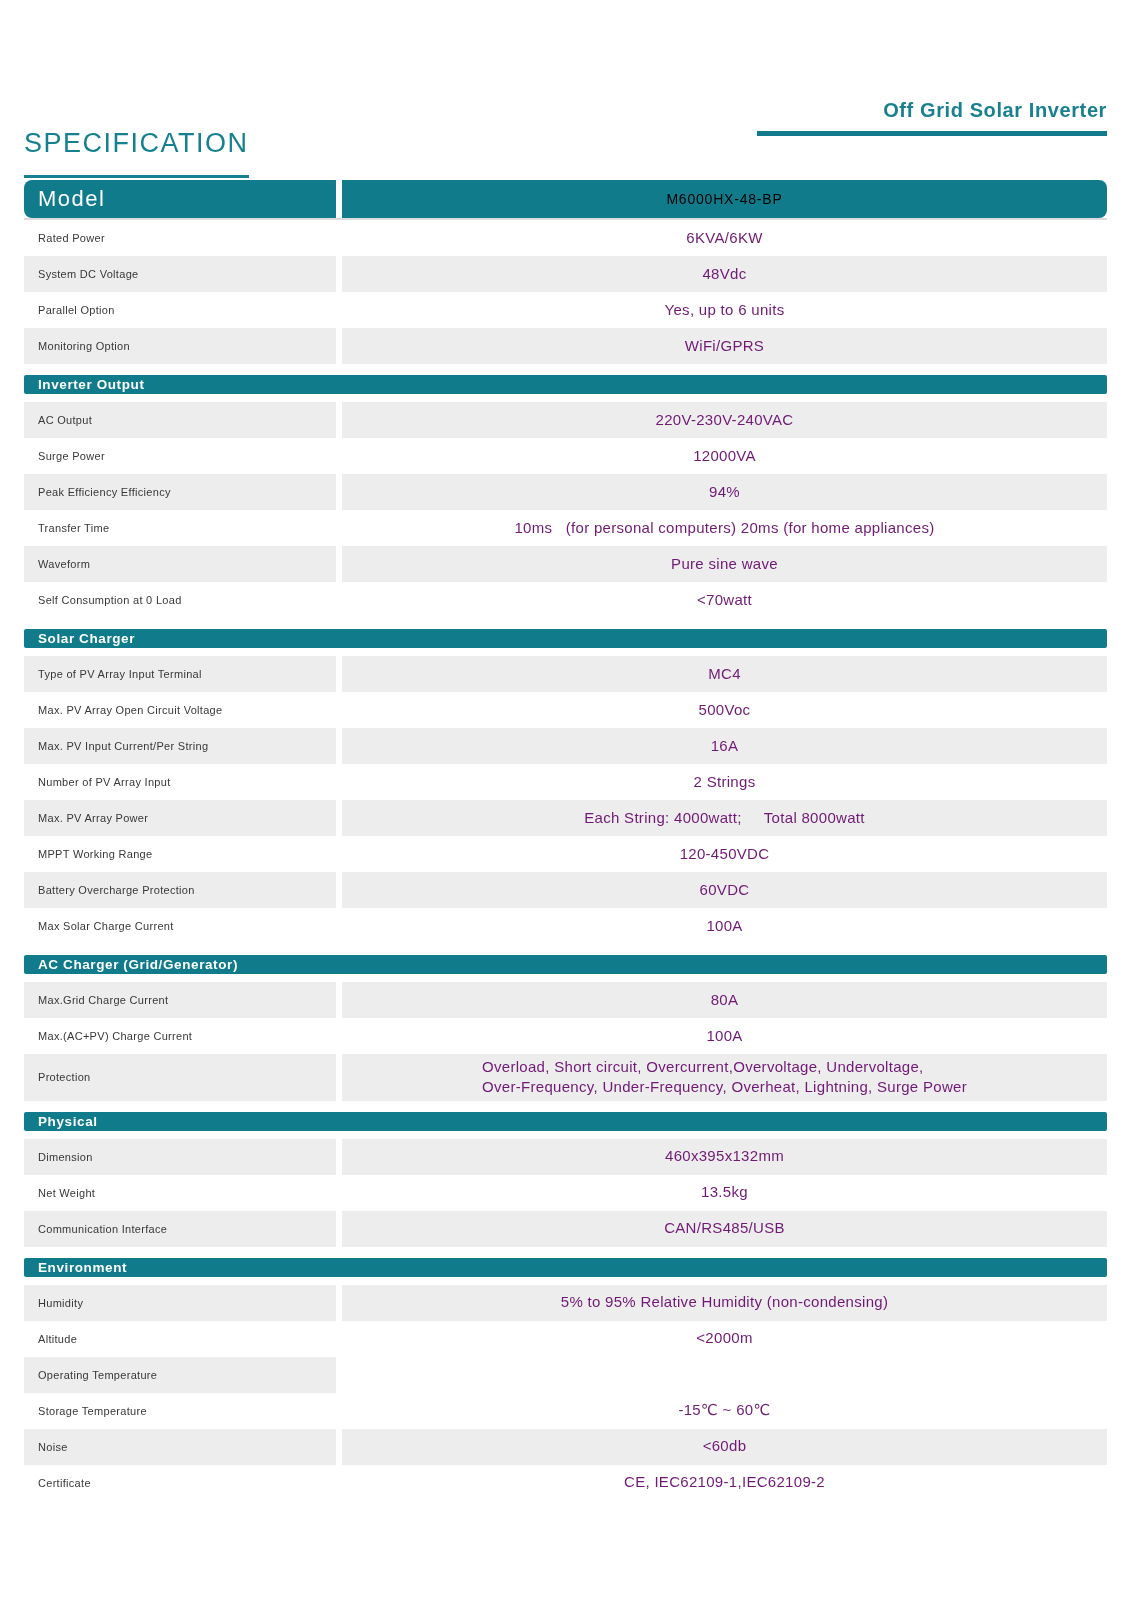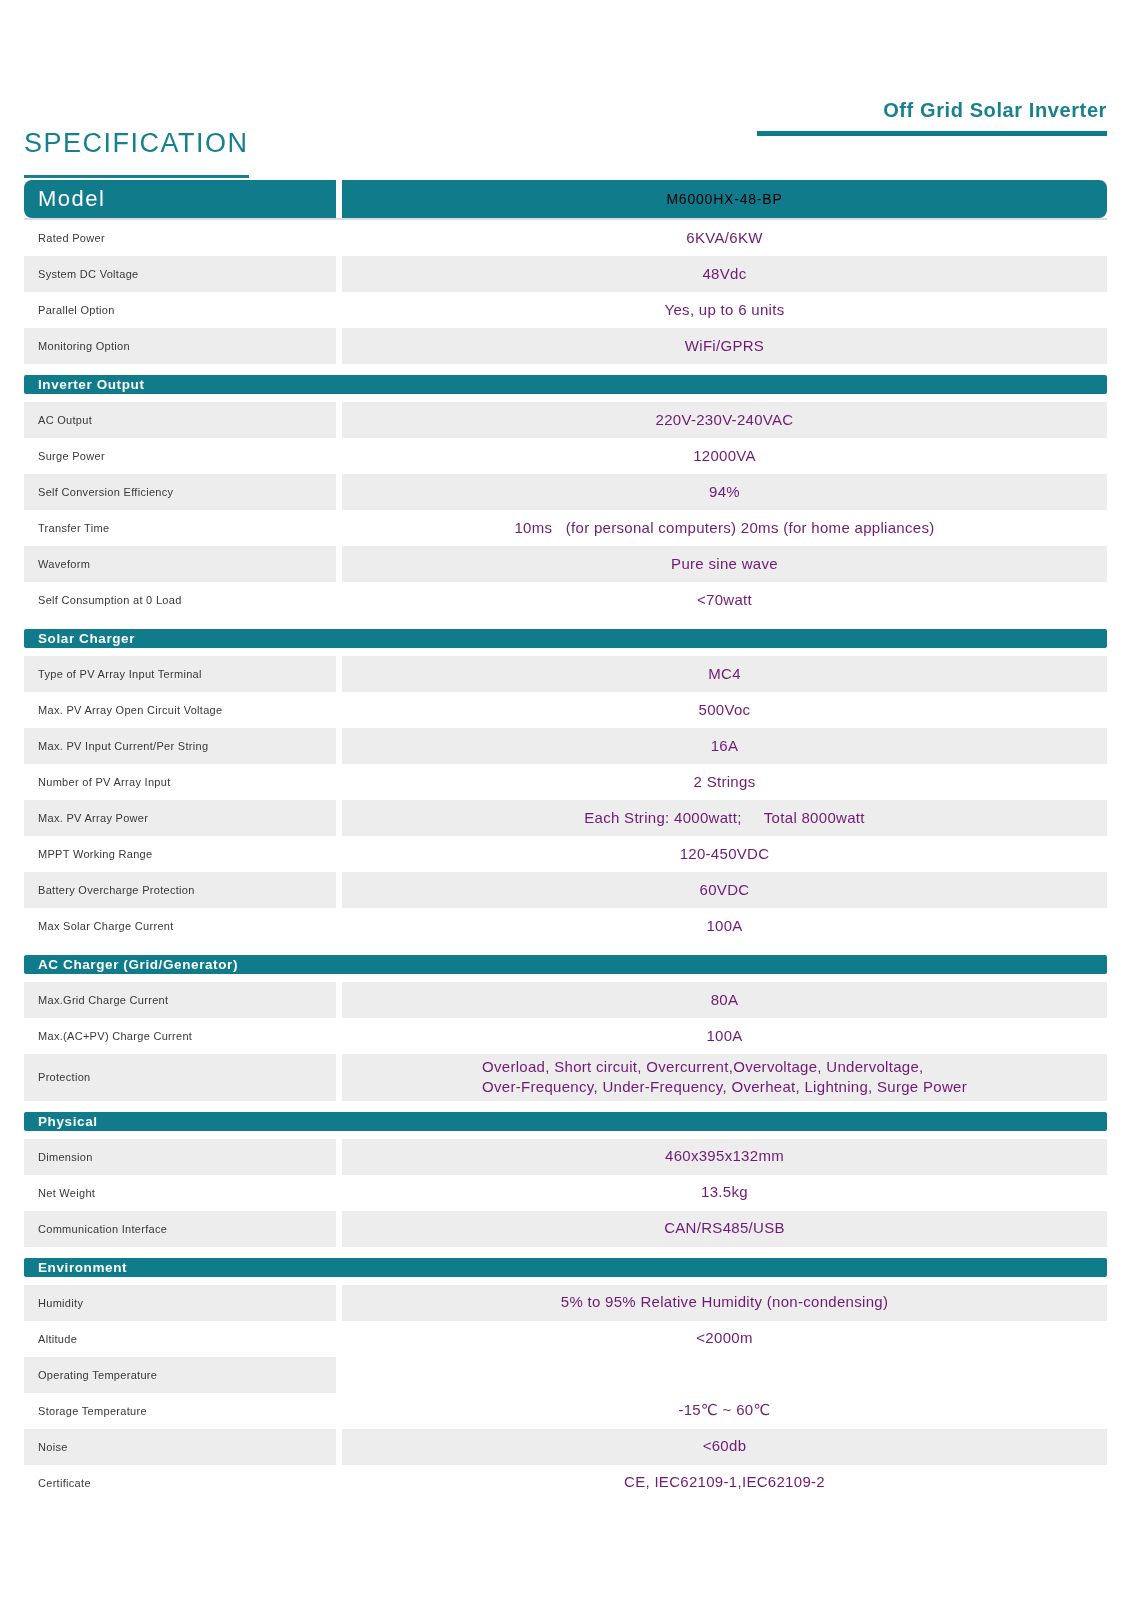--- a/index.html
+++ b/index.html
@@ -214,21 +214,21 @@
 
   <div class="spec-row white">
     <div class="cell-label">Surge Power</div>
     <div class="cell-gap"></div>
     <div class="cell-value">
       <span class="value-text">12000VA</span>
     </div>
   </div>
 
   <div class="spec-row gray">
-    <div class="cell-label">Self Conversion Efficiency</div>
+    <div class="cell-label">Peak Efficiency Efficiency</div>
     <div class="cell-gap"></div>
     <div class="cell-value">
       <span class="value-text">94%</span>
     </div>
   </div>
 
   <div class="spec-row white">
     <div class="cell-label">Transfer Time</div>
     <div class="cell-gap"></div>
     <div class="cell-value">

